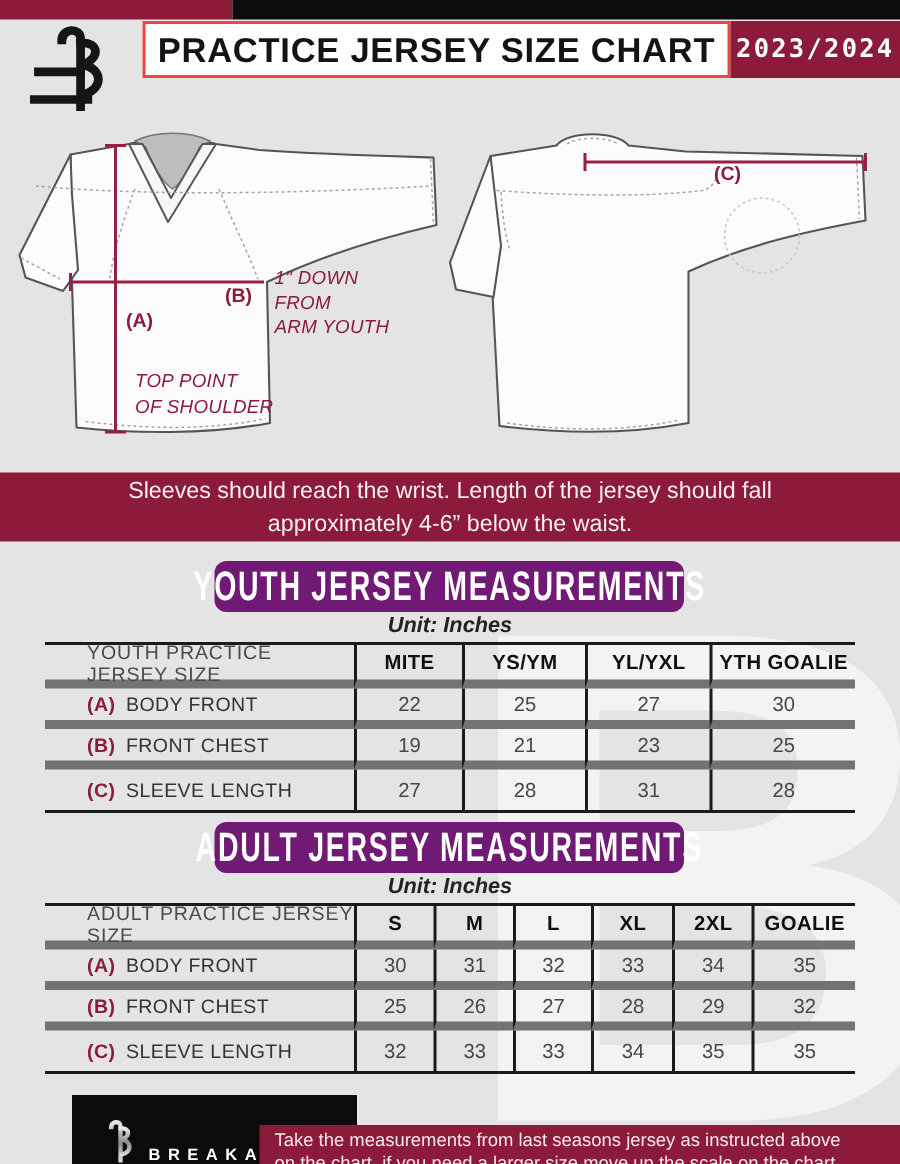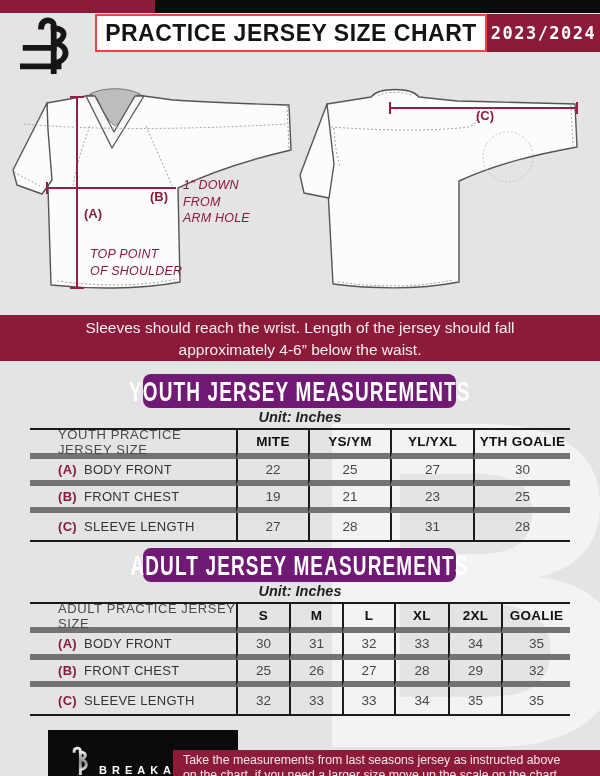--- a/index.html
+++ b/index.html
@@ -141,21 +141,21 @@
 
   <span class="diag-key" style="left:84px;top:206px;">(A)</span>
   <div class="diag-note" style="left:90px;top:226px;margin-top:20px;">
     <div>TOP POINT</div>
     <div>OF SHOULDER</div>
   </div>
   <span class="diag-key" style="left:150px;top:189px;">(B)</span>
   <div class="diag-note" style="left:183px;top:177px;">
     <div>1" DOWN</div>
     <div>FROM</div>
-    <div>ARM HOLE</div>
+    <div>ARM YOUTH</div>
   </div>
   <span class="diag-key" style="left:476px;top:108px;">(C)</span>
 
   <div class="notice">
     <div>Sleeves should reach the wrist. Length of the jersey should fall</div>
     <div>approximately 4-6” below the waist.</div>
   </div>
 
   <div class="banner youth-banner">
     <span class="banner-inner">YOUTH JERSEY MEASUREMENTS</span>

